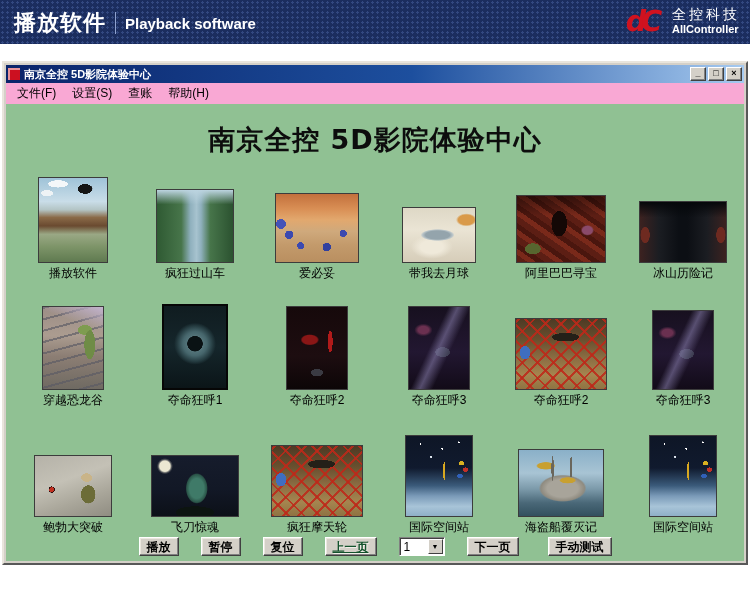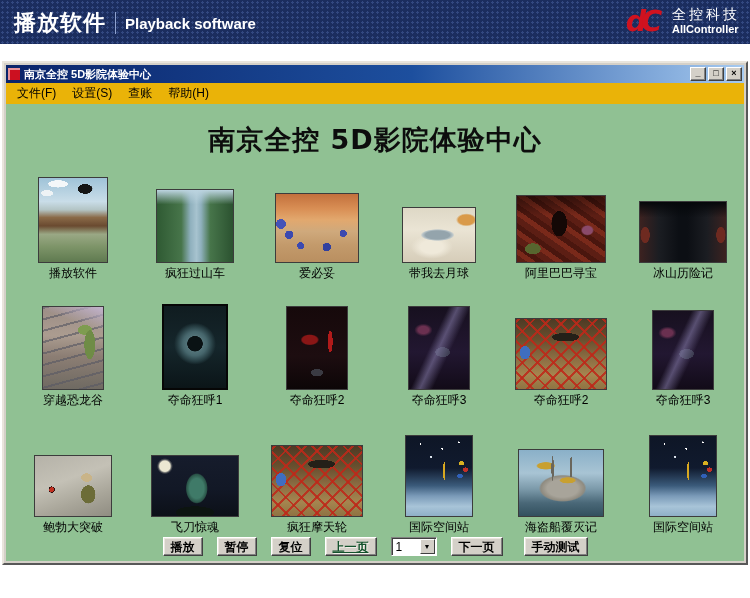--- a/index.html
+++ b/index.html
@@ -32,21 +32,21 @@
     box-shadow: inset 2px 2px 0 rgba(255,255,255,0.55); flex:0 0 12px; }
   .titlebar-text { color:#fff; font-size:11px; font-weight:bold; flex:1;
     white-space:nowrap; overflow:hidden; }
   .win-btns { display:flex; gap:2px; }
   .win-btn { width:16px; height:14px; box-sizing:border-box; background:#d4d0c8;
     border:1px solid; border-color:#fff #404040 #404040 #fff;
     box-shadow: inset -1px -1px 0 #808080;
     font-size:9px; line-height:11px; text-align:center; font-weight:bold; color:#000; cursor:default; }
 
   .menubar { height:21px; flex:0 0 21px; display:flex; align-items:center;
-    background:#eab308; font-size:12px; color:#000; padding-left:3px; }
+    background:#f9a8d4; font-size:12px; color:#000; padding-left:3px; }
   .menu-item { padding:2px 8px; }
 
   
   .client { flex:1; background:#90c193; display:flex; flex-direction:column; overflow:hidden; }
   .heading { padding-top:18px; height:32px; text-align:center; font-size:27px; font-weight:bold;
     color:#0d0d0d; font-family:"DejaVu Sans", sans-serif; letter-spacing:1px; }
 
   .grid { display:grid; grid-template-columns:repeat(6,122px); margin-left:6px; }
   .cell { height:127px; display:flex; flex-direction:column; align-items:center; justify-content:flex-end; }
   .caption { font-size:12px; color:#000; margin-top:3px; height:15px; line-height:15px; }
@@ -134,21 +134,21 @@
   .t16 { width:86px; height:68px; background:
     radial-gradient(ellipse 2px 20px at 40% 28%, #6a665c 60%, transparent 61%),
     radial-gradient(ellipse 2px 18px at 62% 26%, #6a665c 60%, transparent 61%),
     radial-gradient(ellipse 15px 6px at 32% 24%, #c8a030 55%, transparent 65%),
     radial-gradient(ellipse 13px 5px at 58% 46%, #c8a030 55%, transparent 65%),
     radial-gradient(ellipse 28px 16px at 52% 58%, #a8a49a 55%, #8f8b80 78%, transparent 85%),
     linear-gradient(180deg,#8ab0c8 0%,#a8c4d4 35%,#7a98a8 60%,#4a6878 80%,#32505e 100%); }
 
   
   .toolbar { margin-top:auto; margin-bottom:5px; display:flex; justify-content:center;
-    align-items:center; gap:14px; padding-right:0; }
+    align-items:center; gap:22px; padding-right:0; }
   .btn { height:19px; box-sizing:border-box; background:#d4d0c8; color:#000;
     border:1px solid; border-color:#ffffff #404040 #404040 #ffffff;
     box-shadow: inset -1px -1px 0 #808080, inset 1px 1px 0 #ece8e0;
     font-family:"Liberation Sans", sans-serif; font-size:12px; font-weight:bold;
     padding:0; line-height:16px; cursor:default; }
   .w40 { width:40px; } .w52 { width:52px; } .w64 { width:64px; }
   .btn.disabled { color:#14532d; text-shadow:1px 1px 0 #f2efe9;text-decoration:underline; }
   .combo { width:46px; height:19px; box-sizing:border-box; background:#fff; position:relative;
     border:1px solid; border-color:#808080 #ffffff #ffffff #808080;
     box-shadow: inset 1px 1px 0 #404040; font-size:12px; }

